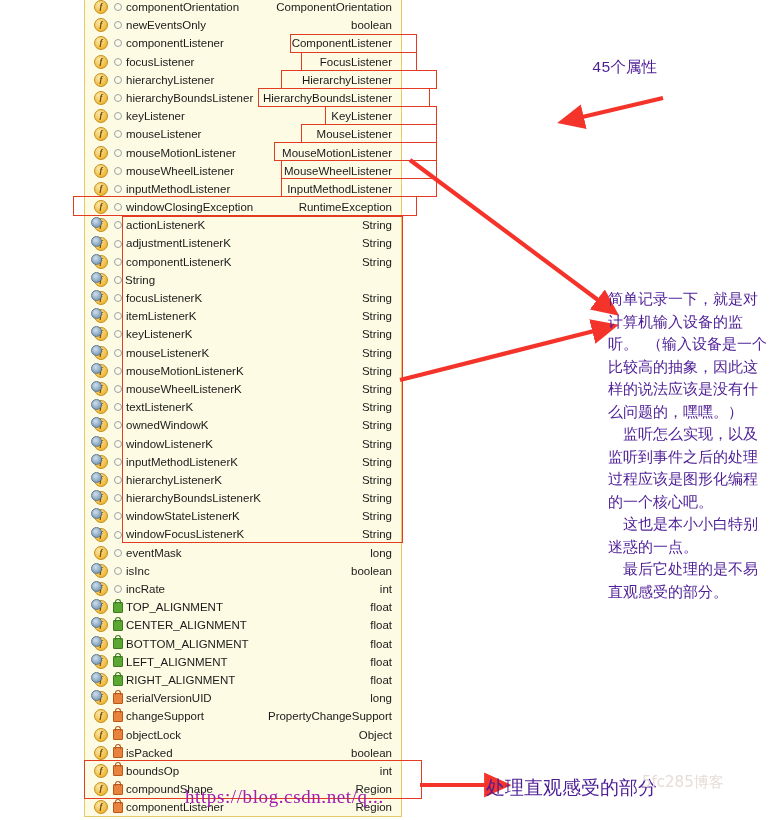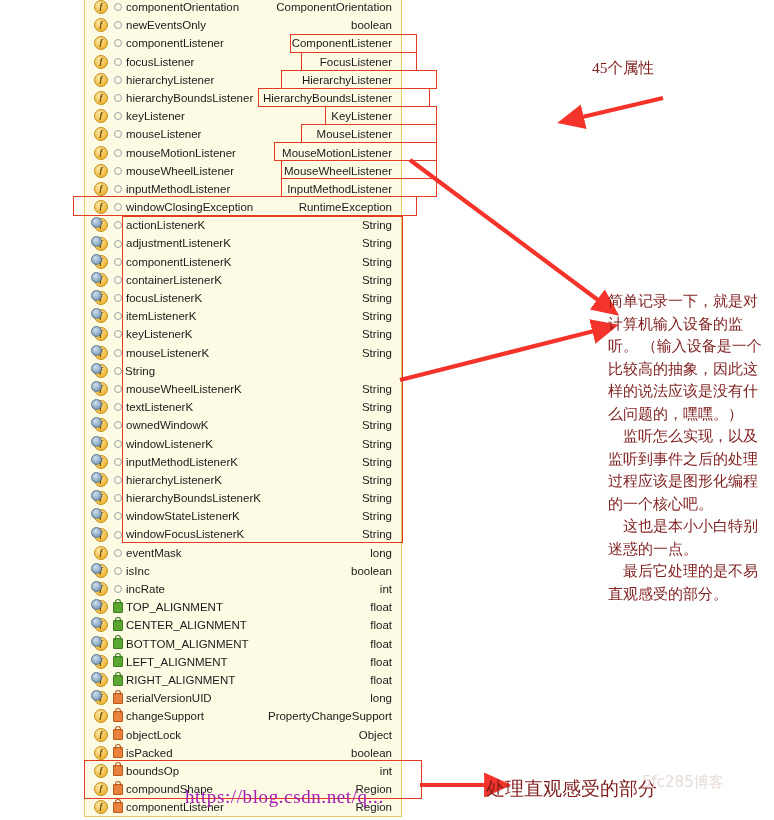--- a/index.html
+++ b/index.html
@@ -55,22 +55,22 @@
     border:1.3px solid #b9581b;border-bottom:none;border-radius:3px 3px 0 0;
   }
   .nm{flex:1 1 auto;padding-left:1px;overflow:hidden;text-overflow:clip;}
   .ty{flex:0 0 auto;padding-right:9px;text-align:right;}
 
   
   .tbox{position:absolute;border:1.5px solid #e23b22;box-sizing:border-box;pointer-events:none;}
 
   
   .anno{
-    position:absolute;color:#7f1d1d;
-    font-family:Liberation Serif, serif;
+    position:absolute;color:#4c1d95;
+    font-family:Liberation Mono, monospace;
     font-size:15px;line-height:22.5px;white-space:pre-wrap;
   }
   #anno-count{left:592px;top:57px;font-size:15.5px;}
   #anno-main{left:608px;top:290px;width:160px;}
   #anno-bottom{left:486px;top:778px;font-size:19px;}
 
   svg#arrows{position:absolute;left:0;top:0;width:774px;height:820px;pointer-events:none;}
 
   
   #wm{
@@ -203,21 +203,20 @@
         <span class="b-pkg"></span>
       </span>
       <span class="nm">componentListenerK</span>
       <span class="ty">String</span>
     </div>
     <div class="row">
       <span class="icons">
         <span class="ic-field stat">f</span>
         <span class="b-pkg"></span>
       </span>
-      <span class="nm">containerListenerK</span>
       <span class="ty">String</span>
     </div>
     <div class="row">
       <span class="icons">
         <span class="ic-field stat">f</span>
         <span class="b-pkg"></span>
       </span>
       <span class="nm">focusListenerK</span>
       <span class="ty">String</span>
     </div>
@@ -243,20 +242,21 @@
         <span class="b-pkg"></span>
       </span>
       <span class="nm">mouseListenerK</span>
       <span class="ty">String</span>
     </div>
     <div class="row">
       <span class="icons">
         <span class="ic-field stat">f</span>
         <span class="b-pkg"></span>
       </span>
+      <span class="nm">mouseMotionListenerK</span>
       <span class="ty">String</span>
     </div>
     <div class="row">
       <span class="icons">
         <span class="ic-field stat">f</span>
         <span class="b-pkg"></span>
       </span>
       <span class="nm">mouseWheelListenerK</span>
       <span class="ty">String</span>
     </div>

